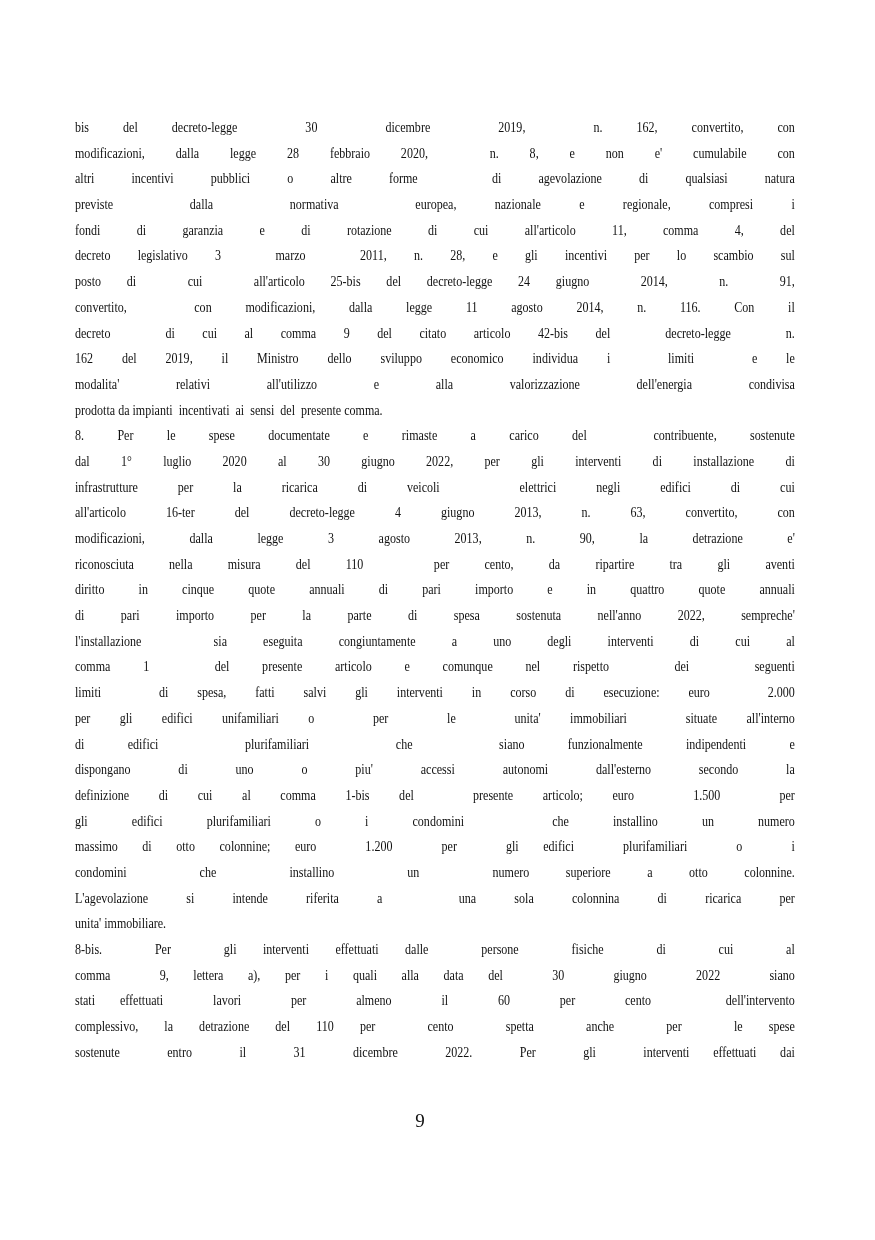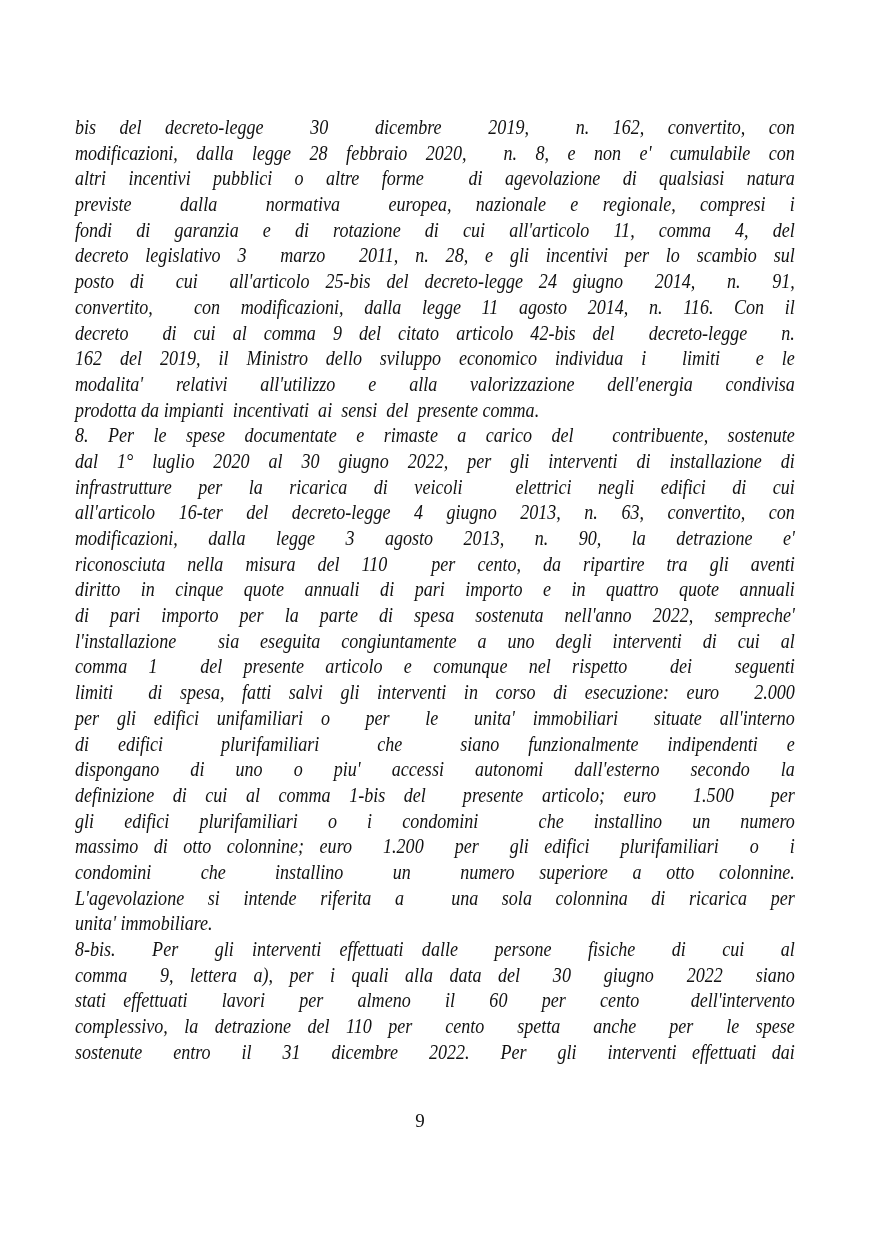--- a/index.html
+++ b/index.html
@@ -3,22 +3,21 @@
   <meta charset="utf-8">
   <style>
     html, body { margin: 0; padding: 0; background: #ffffff; }
     body { width: 875px; height: 1240px; position: relative; overflow: hidden; }
     .page {
       position: absolute;
       left: 75px;
       top: 115px;
       width: 720px;
       font-family: "Liberation Serif", "DejaVu Serif", serif;
-      font-style: italic;
-      font-size: 21px;
+      font-size: 14px;
       color: #111111;
     }
     .line {
       display: block;
       height: 25.7px;
       line-height: 25.7px;
       white-space: pre;
       text-align: justify;
       text-align-last: justify;
       transform-origin: left center;

